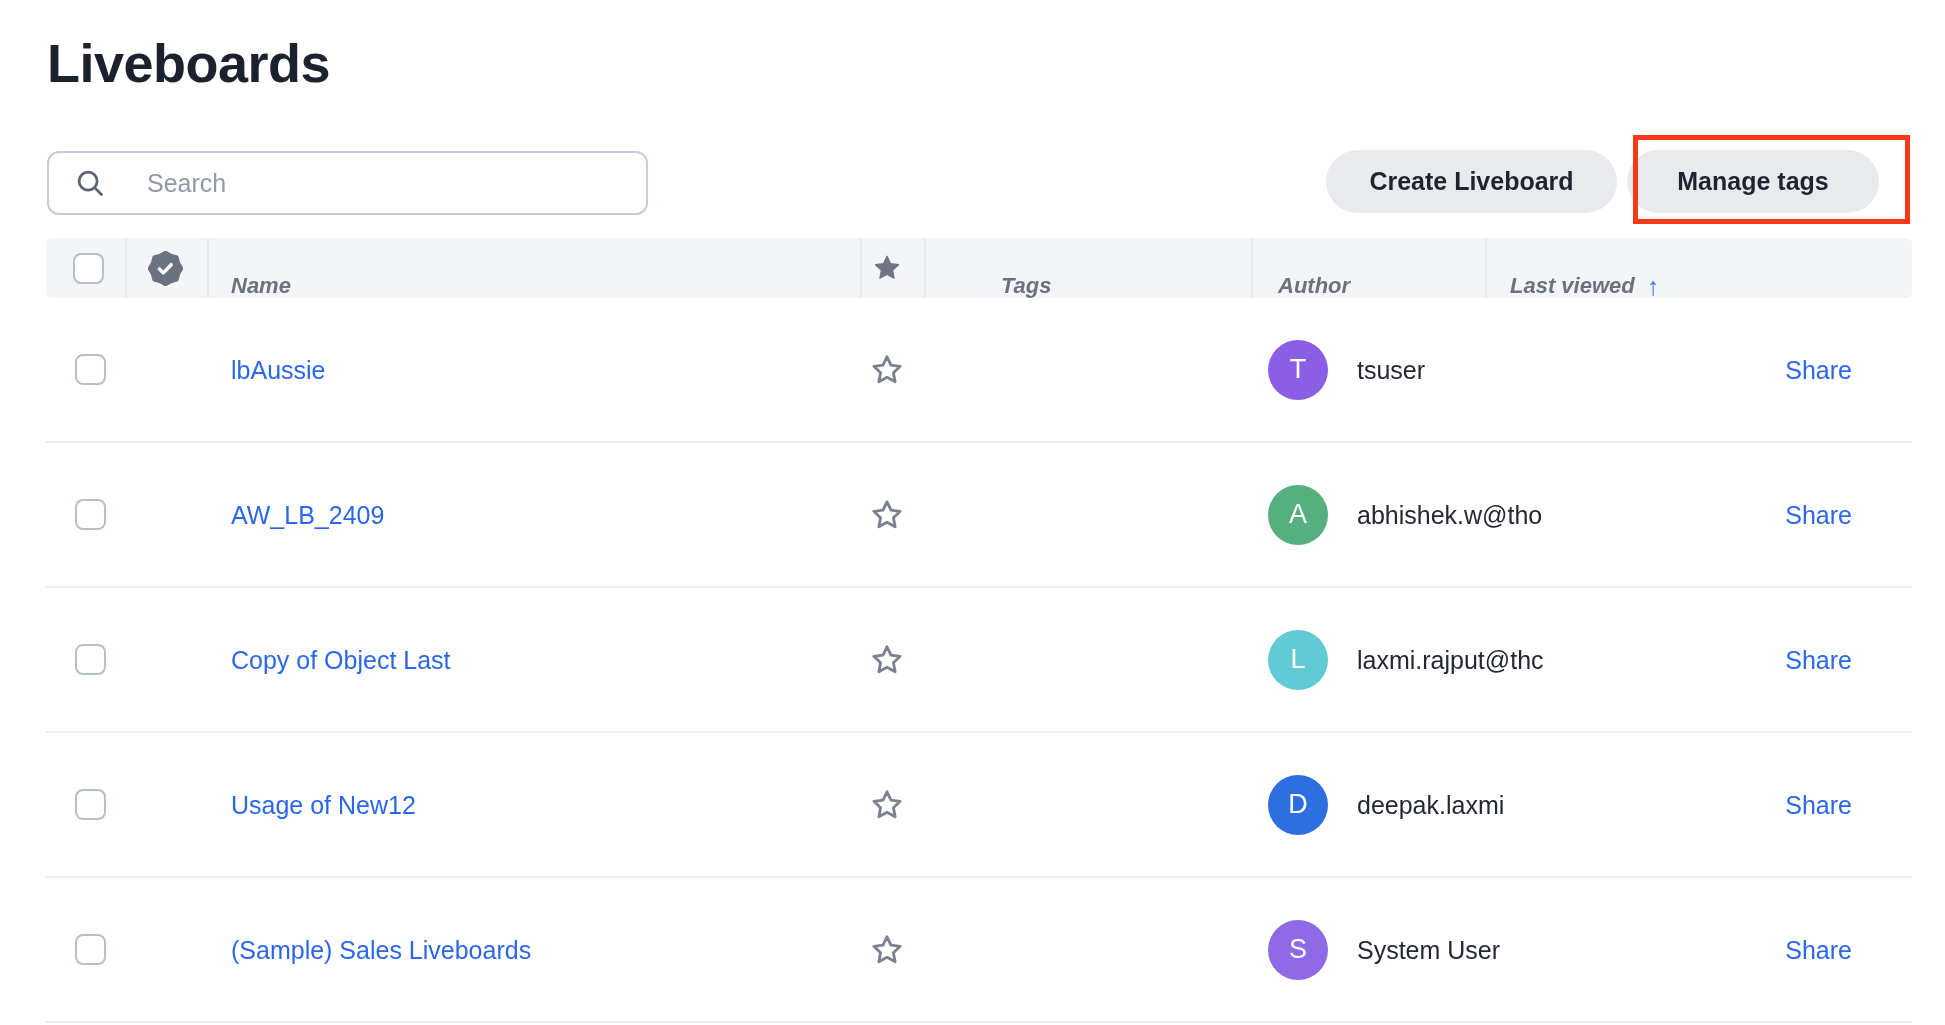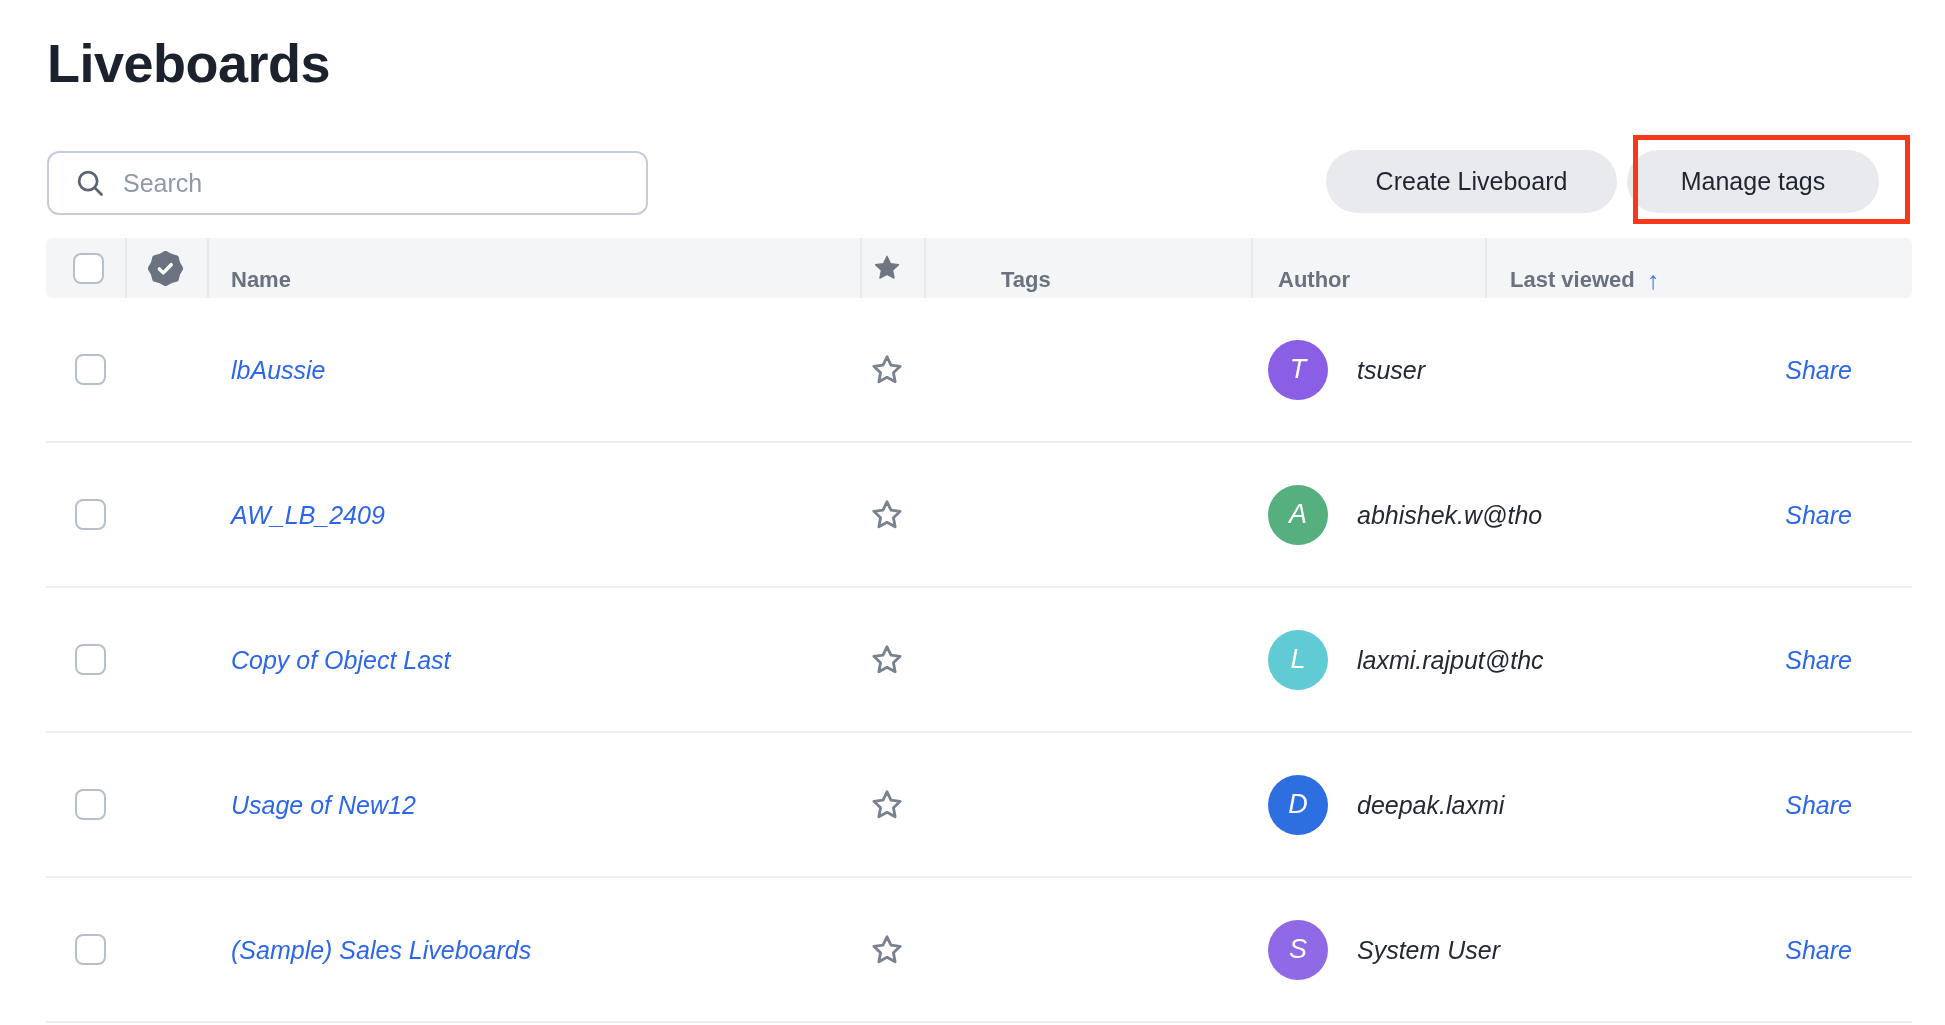--- a/index.html
+++ b/index.html
@@ -9,59 +9,59 @@
     font-family:"Liberation Sans","DejaVu Sans",sans-serif; color:#1f2430;
   }
   .page-title {
     position:absolute; left:47px; top:32px;
     font-size:54px; font-weight:700; color:#1c212e; letter-spacing:-0.5px;
   }
   
   .search-box {
     position:absolute; left:47px; top:151px; width:601px; height:64px;
     border:2px solid #c6cdd9; border-radius:12px; background:#fff;
-    display:flex; align-items:center;
+    display:flex; align-items:center;gap:24px;
   }
   .search-box .icon-wrap { margin-left:26px; display:flex; }
   .search-input {
     flex:1; border:none; outline:none; background:transparent;
     font-family:inherit; font-size:25px; color:#1f2430; margin-left:18px; margin-right:20px;
   }
   .search-input::placeholder { color:#9099a8; }
   
   .pill-btn {
     position:absolute; top:150px; height:63px; border:none; border-radius:32px;
-    background:#e9eaee; font-family:inherit; font-size:25px; font-weight:400;
+    background:#e9eaee; font-family:inherit; font-size:25px; font-weight:700;
     color:#1f2430; cursor:pointer;
   }
   .create-btn { left:1326px; width:291px; }
   .manage-btn { left:1627px; width:252px; }
   .annotation-box {
     position:absolute; left:1633px; top:135px; width:277px; height:89px;
     border:5px solid #f5391a; pointer-events:none;
   }
   
   .table { position:absolute; left:46px; top:238px; width:1866px; }
   .thead { position:relative; height:60px; background:#f4f5f7; border-radius:6px; }
   .thead .divider { position:absolute; top:0; bottom:0; width:2px; background:#e8eaef; }
   .d1{left:79px} .d2{left:161px} .d3{left:814px} .d4{left:878px} .d5{left:1205px} .d6{left:1439px}
   .th {
-    position:absolute; top:12px; height:60px; display:flex; align-items:center;
-    font-size:22px; font-weight:600; color:#6a7280; cursor:default;
+    position:absolute; top:18px; height:60px; display:flex; align-items:center;
+    font-size:22px; font-weight:600; color:#6a7280; cursor:default;font-style:italic;
   }
   .th-name{left:185px} .th-tags{left:955px} .th-author{left:1232px} .th-lastviewed{left:1464px;cursor:pointer}
   .sort-arrow { color:#3f74ef; font-size:25px; font-weight:400; margin-left:12px; }
   .checkbox {
     width:31px; height:31px; border:2px solid #b7bfcc; border-radius:8px;
     background:#fff; cursor:pointer;
   }
   .thead .checkbox { position:absolute; left:27px; top:15px; }
   .badge-wrap { position:absolute; left:102px; top:13px; width:35px; height:35px; }
   .thead .star-wrap { position:absolute; left:826px; top:15px; width:30px; height:30px; }
-  .row { position:relative; height:145px; border-bottom:2px solid #eceef2; background:#fff;font-style:italic; }
+  .row { position:relative; height:145px; border-bottom:2px solid #eceef2; background:#fff; }
   .row .checkbox { position:absolute; left:29px; top:56px; }
   .row .name-link {
     position:absolute; left:185px; top:50%; transform:translateY(-50%);
     font-size:25px; font-weight:500; color:#2c66eb; text-decoration:none; cursor:pointer;
   }
   .row .star-btn {
     position:absolute; left:820px; top:50%; transform:translateY(-50%);
     width:42px; height:42px; background:none; border:none; cursor:pointer;
     display:flex; align-items:center; justify-content:center;
   }

